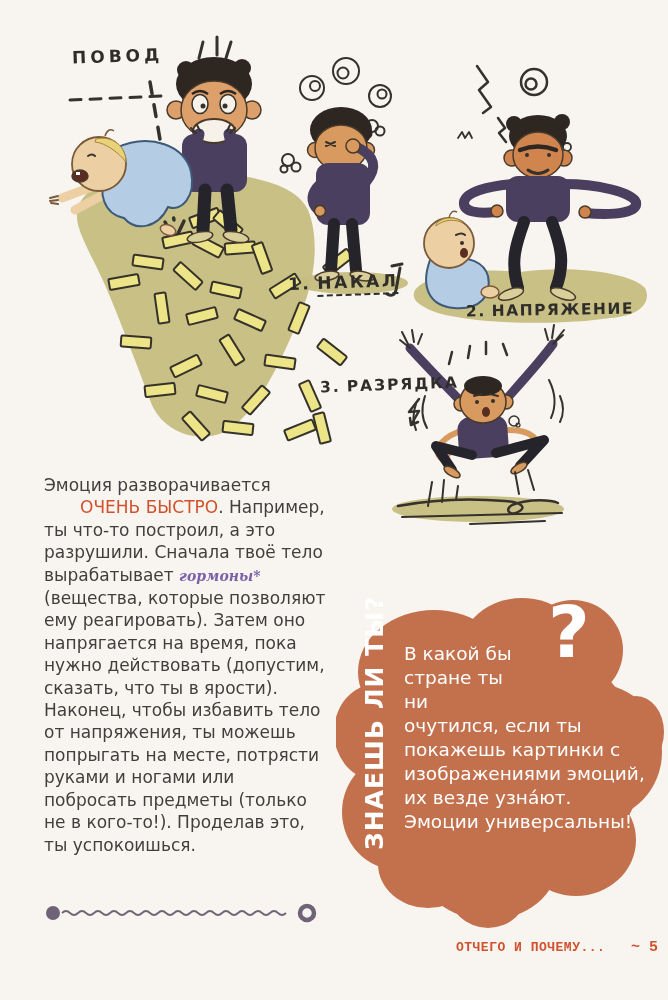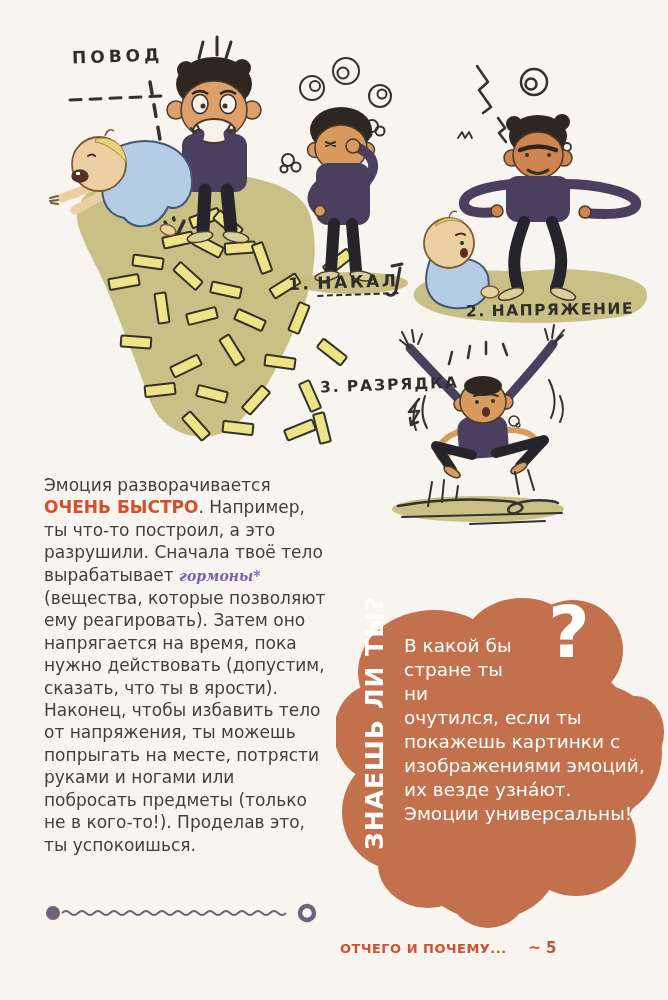--- a/index.html
+++ b/index.html
@@ -17,36 +17,36 @@
   .illo{position:absolute;left:0;top:0;}
   .hand-label{position:absolute;color:#2f2d2a;font-weight:bold;white-space:nowrap;}
   .lbl-povod{left:72px;top:46px;font-size:17px;letter-spacing:4px;transform:rotate(-2deg);}
   .lbl-1{left:288px;top:272px;font-size:17px;letter-spacing:2.5px;transform:rotate(-2deg);}
   .lbl-2{left:466px;top:301px;font-size:15.5px;letter-spacing:1.5px;transform:rotate(-1deg);}
   .lbl-3{left:320px;top:376px;font-size:15.5px;letter-spacing:2px;transform:rotate(-2deg);}
   .dash-u{border-bottom:2.5px dashed #2f2d2a;padding-bottom:2px;}
   .num{margin-right:6px;}
   .body-text{position:absolute;left:44px;top:474px;width:284px;
              font-size:17px;line-height:22.4px;color:var(--text);}
-  .hl{font-weight:bold;color:var(--accent);white-space:nowrap;}
+  .hl{font-weight:normal;color:var(--accent);white-space:nowrap;margin-left:36px;}
   .cursive{font-family:"DejaVu Serif",serif;font-style:italic;font-weight:bold;
            color:var(--purple);font-size:14px;}
   .divider{position:absolute;left:44px;top:903px;}
   .blob{position:absolute;left:336px;top:590px;width:332px;height:352px;}
   .blob svg{position:absolute;left:0;top:0;}
   .blob-title{position:absolute;left:-64px;top:138px;width:210px;height:34px;
               transform:rotate(-90deg);color:#fff;font-weight:bold;font-size:25px;
               letter-spacing:1px;text-align:center;white-space:nowrap;}
   .blob-q{position:absolute;left:203px;top:6px;width:60px;text-align:center;
           color:#fff;font-weight:bold;font-size:72px;line-height:1;}
-  .blob-body{position:absolute;left:68px;top:44px;width:242px;color:#fff;
+  .blob-body{position:absolute;left:68px;top:52px;width:242px;color:#fff;
              font-size:18.5px;line-height:24px;}
   .q-spacer{float:right;width:126px;height:52px;}
-  .footer{position:absolute;left:340px;top:938px;width:318px;text-align:left;
-          color:var(--accent);font-weight:bold;}
+  .footer{position:absolute;left:340px;top:938px;width:318px;text-align:right;
+          color:var(--accent);font-weight:bold;font-family:Liberation Mono, monospace;}
   .footer .ft{font-size:13px;letter-spacing:0.5px;}
   .footer .pn{font-size:15px;margin-left:16px;}
 </style>
 </head>
 <body>
 
 <div class="page">
 
   <svg class="illo" width="668" height="540" viewBox="0 0 668 540">
 

